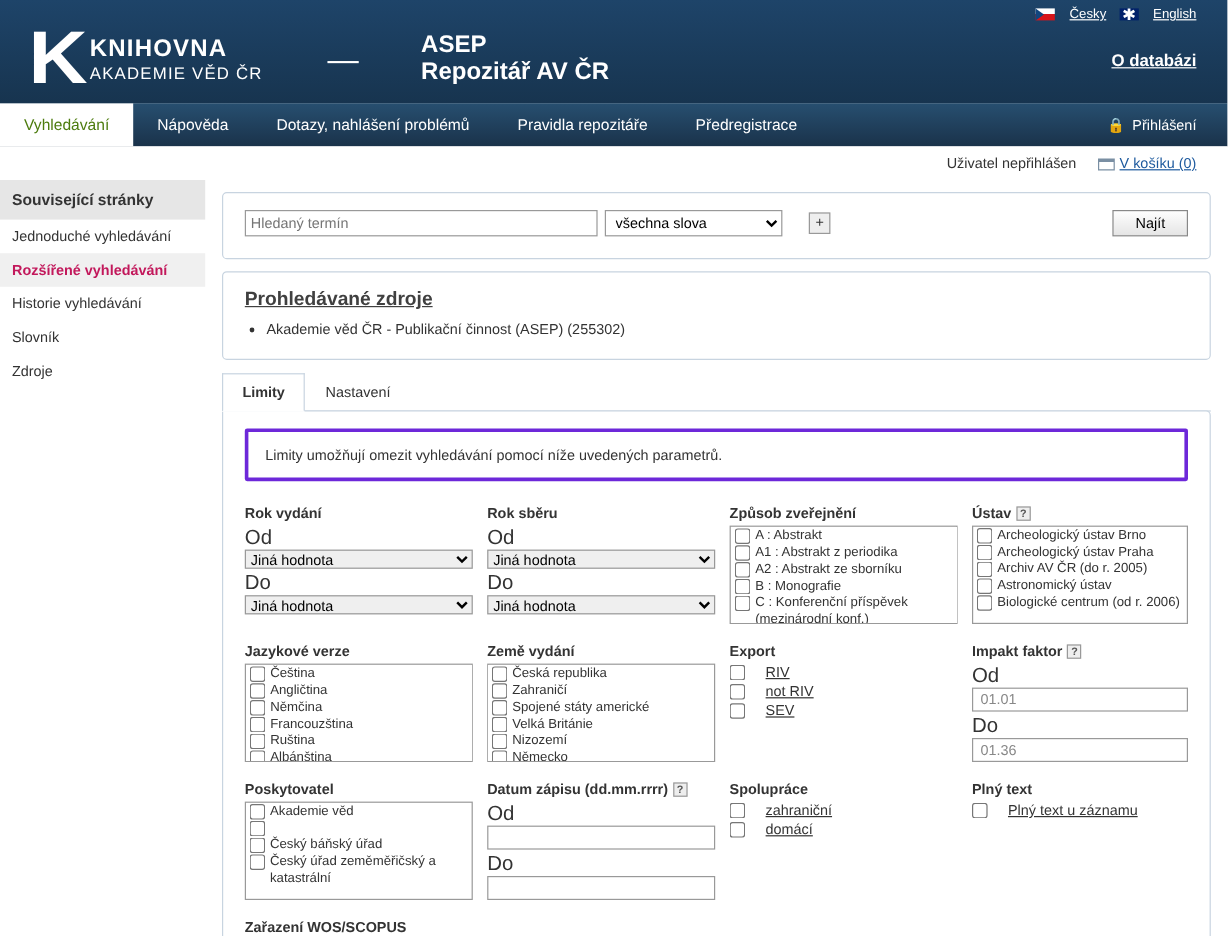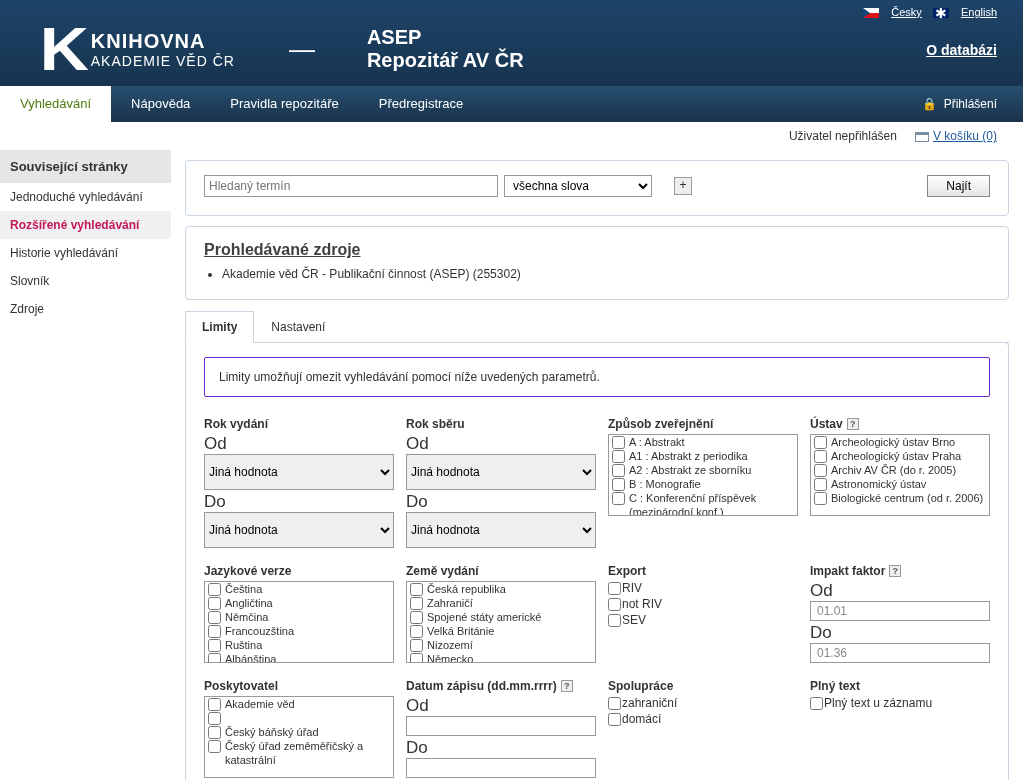--- a/index.html
+++ b/index.html
@@ -1,17 +1,17 @@
 <!DOCTYPE html>
 <html><head>
 <meta charset="utf-8">
 <style>
   * { box-sizing: border-box; margin: 0; padding: 0; font-family: Arial, Helvetica, sans-serif; }
   body { background: #fff; font-size: 12px; color: #333; width: 1023px; }
-  .header { background: #1a3a5c; background: linear-gradient(#1e4469, #17344f); height: 86px; position: relative; padding: 0 42px; }
+  .header { background: #1a3a5c; background: linear-gradient(#1e4469, #17344f); height: 86px; position: relative; padding: 0 26px; }
   .lang { position: absolute; top: 6px; right: 26px; font-size: 11px; }
   .lang a { color: #fff; text-decoration: underline; margin-left: 10px; }
   .flag { display: inline-block; width: 16px; height: 10px; vertical-align: middle; margin-right: 2px; }
   .flag-cz { background: linear-gradient(to bottom, #fff 50%, #d7141a 50%); position: relative; }
   .flag-cz::before { content:''; position:absolute; left:0; top:0; border-style:solid; border-width:5px 0 5px 7px; border-color: transparent transparent transparent #11457e; }
   .flag-en { background: #012169; position: relative; overflow: hidden; }
   .flag-en::before { content:'✱'; color:#fff; position:absolute; left:2px; top:-3px; font-size:14px; }
   .about-link { position: absolute; top: 42px; right: 26px; color: #fff; font-size: 14px; font-weight: bold; text-decoration: underline; }
   .logo-area { display: flex; align-items: center; padding-top: 26px; }
   .logo-k { color: #fff; font-size: 62px; font-weight: bold; font-family: Arial; line-height: 0.6; margin-right: 4px; transform: scaleX(1.1); }
@@ -41,33 +41,33 @@
   .sel.field { width: 160px; }
   .inp.term { width: 294px; color: #666; }
   .sel.match { width: 148px; }
   .add-btn { border: 1px solid #999; background: #eee; width: 18px; height: 18px; line-height: 14px; text-align: center; cursor: pointer; font-size: 12px; margin-left: 16px; }
   .find-btn { margin-left: auto; border: 1px solid #888; background: linear-gradient(#fefefe,#e5e5e5); padding: 3px 18px; font-size: 12px; cursor: pointer; }
   .src-link { color: #404040; font-weight: bold; font-size: 16px; }
   .src-list { margin: 8px 0 0 18px; font-size: 12px; }
   .tabbar { display: flex; border-bottom: 1px solid #c8d4e0; margin-bottom: -1px; }
   .tab { padding: 8px 16px; font-size: 12px; border: 1px solid transparent; cursor: pointer; position: relative; top: 1px; }
   .tab.active { border: 1px solid #c8d4e0; border-bottom: 1px solid #fff; background: #fff; font-weight: bold; }
-  .infobar { border: 1px solid #6d28d9; padding: 12px 14px; border-radius: 2px; font-size: 12px; margin-bottom: 20px; }
+  .infobar { border: 3px solid #6d28d9; padding: 12px 14px; border-radius: 2px; font-size: 12px; margin-bottom: 20px; }
   .filters { display: grid; grid-template-columns: 190px 190px 190px 180px; gap: 10px 12px; }
   .fgroup { font-size: 12px; }
   .flabel { font-weight: bold; margin-bottom: 3px; display: flex; align-items: center; gap: 4px; }
   .help-icon { display: inline-block; width: 12px; height: 12px; border: 1px solid #999; background: #eee; font-size: 9px; text-align: center; line-height: 11px; color: #555; }
   .sub { font-size: 17px; margin-top: 2px; }
-  .fsel { width: 100%; height: 36px; font-size: 12px; border: 1px solid #999; }
+  .fsel { width: 100%; height: 16px; font-size: 12px; border: 1px solid #999; }
   .finput { width: 100%; height: 20px; font-size: 12px; border: 1px solid #999; padding: 0 6px; color: #888; }
   .listbox { border: 1px solid #999; height: 74px; overflow-y: scroll; font-size: 11px; background: #fff; }
   .listbox.tall { height: 82px; }
   .listbox .opt { padding: 0 3px; display: flex; align-items: flex-start; gap: 4px; line-height: 14px; }
   .listbox .opt input { margin-top: 1px; }
-  .chk-row { display: flex; align-items: center; gap: 1px; font-size: 12px; margin-top: 2px; }
+  .chk-row { display: flex; align-items: center; gap: 17px; font-size: 12px; margin-top: 2px; text-decoration: underline; }
   .row2, .row3, .row4 { grid-column: span 4; display: grid; grid-template-columns: 190px 190px 190px 180px; gap: 10px 12px; margin-top: 6px; }
 </style>
 </head>
 <body>
 
 <div class="header">
   <div class="lang">
     <span class="flag flag-cz"></span><a href="#">Česky</a>
     <span class="flag flag-en" style="margin-left:8px"></span><a href="#">English</a>
   </div>
@@ -82,20 +82,21 @@
     <div class="title-text">
       <div class="t1">ASEP</div>
       <div class="t2">Repozitář AV ČR</div>
     </div>
   </div>
 </div>
 
 <div class="navbar">
   <div class="nav-tab active">Vyhledávání</div>
   <div class="nav-tab">Nápověda</div>
+  <div class="nav-tab">Dotazy, nahlášení problémů</div>
   <div class="nav-tab">Pravidla repozitáře</div>
   <div class="nav-tab">Předregistrace</div>
   <div class="nav-right">
     <span class="icon">🔒</span>
     <a href="#" style="color:#fff;text-decoration:none">Přihlášení</a>
   </div>
 </div>
 
 <div class="userbar">
   <span>Uživatel nepřihlášen</span>

